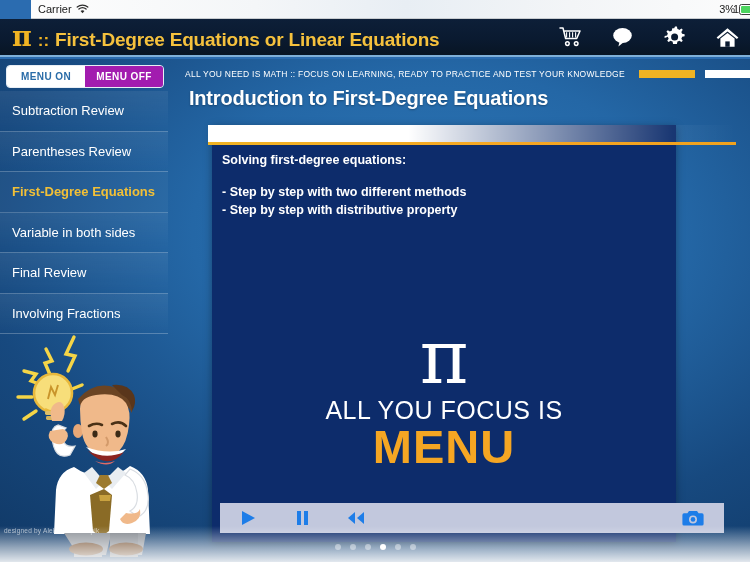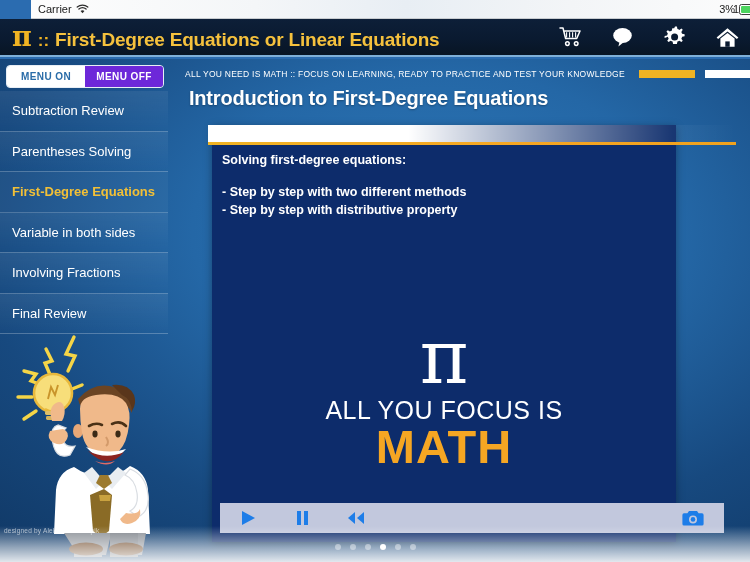--- a/index.html
+++ b/index.html
@@ -91,21 +91,21 @@
     width: 158px; height: 23px;
     display: flex;
     border: 1px solid #e8eef5; border-radius: 4px; overflow: hidden;
     background: #6c9fce;
   }
   .mt-btn {
     flex: 1; display: flex; align-items: center; justify-content: center;
     font-size: 10px; font-weight: 700; letter-spacing: .4px;
   }
   .mt-btn.on  { background: #ffffff; color: #2a6ca8; }
-  .mt-btn.off { background: #6d28d9; color: #ffffff; }
+  .mt-btn.off { background: #a21caf; color: #ffffff; }
 
   .menu-list { position: absolute; top: 32px; left: 0; width: 168px; }
   .menu-item {
     height: 40.5px; display: flex; align-items: center;
     padding-left: 12px;
     font-size: 13px; color: #ffffff;
     border-bottom: 1px solid rgba(255,255,255,.20);
     background: linear-gradient(to bottom, rgba(255,255,255,.065), rgba(255,255,255,0));
   }
   .menu-item.active { color: #f2c037; font-weight: 700; background: rgba(255,255,255,.04); }
@@ -262,25 +262,25 @@
 
     <div class="sidebar">
 
       <div class="menu-toggle">
         <div class="mt-btn on">MENU ON</div>
         <div class="mt-btn off">MENU OFF</div>
       </div>
 
       <div class="menu-list">
         <div class="menu-item">Subtraction Review</div>
-        <div class="menu-item">Parentheses Solving</div>
+        <div class="menu-item">Parentheses Review</div>
         <div class="menu-item active">First-Degree Equations</div>
         <div class="menu-item">Variable in both sides</div>
+        <div class="menu-item">Final Review</div>
         <div class="menu-item">Involving Fractions</div>
-        <div class="menu-item">Final Review</div>
       </div>
 
       <div class="mascot">
         <svg width="168" height="230" viewBox="0 0 168 230">
 
           <g stroke="#f5d547" stroke-width="3.4" fill="none" stroke-linecap="round">
             <path d="M46 22 L52 34 L45 36 L51 50"></path>
             <path d="M74 10 L66 27 L75 29 L68 44"></path>
             <path d="M24 44 L36 47 L31 54 L42 58"></path>
             <path d="M18 70 L32 70"></path>
@@ -349,21 +349,21 @@
 
       <div class="slide-body">
         <div class="sb-head">Solving first-degree equations:</div>
         <div class="sb-line">- Step by step with two different methods</div>
         <div class="sb-line">- Step by step with distributive property</div>
       </div>
 
       <div class="logo-block">
         <div class="logo-pi">π</div>
         <div class="logo-l1">ALL YOU FOCUS IS</div>
-        <div class="logo-l2">MATH</div>
+        <div class="logo-l2">MENU</div>
       </div>
 
       <div class="playerbar">
         <div class="pb-controls">
           <span class="pb-btn">
             <svg width="15" height="16" viewBox="0 0 15 16">
                 <path d="M1 1 L14 8 L1 15 Z" fill="#1d7de8"></path>
               </svg>
           </span>
           <span class="pb-btn">

